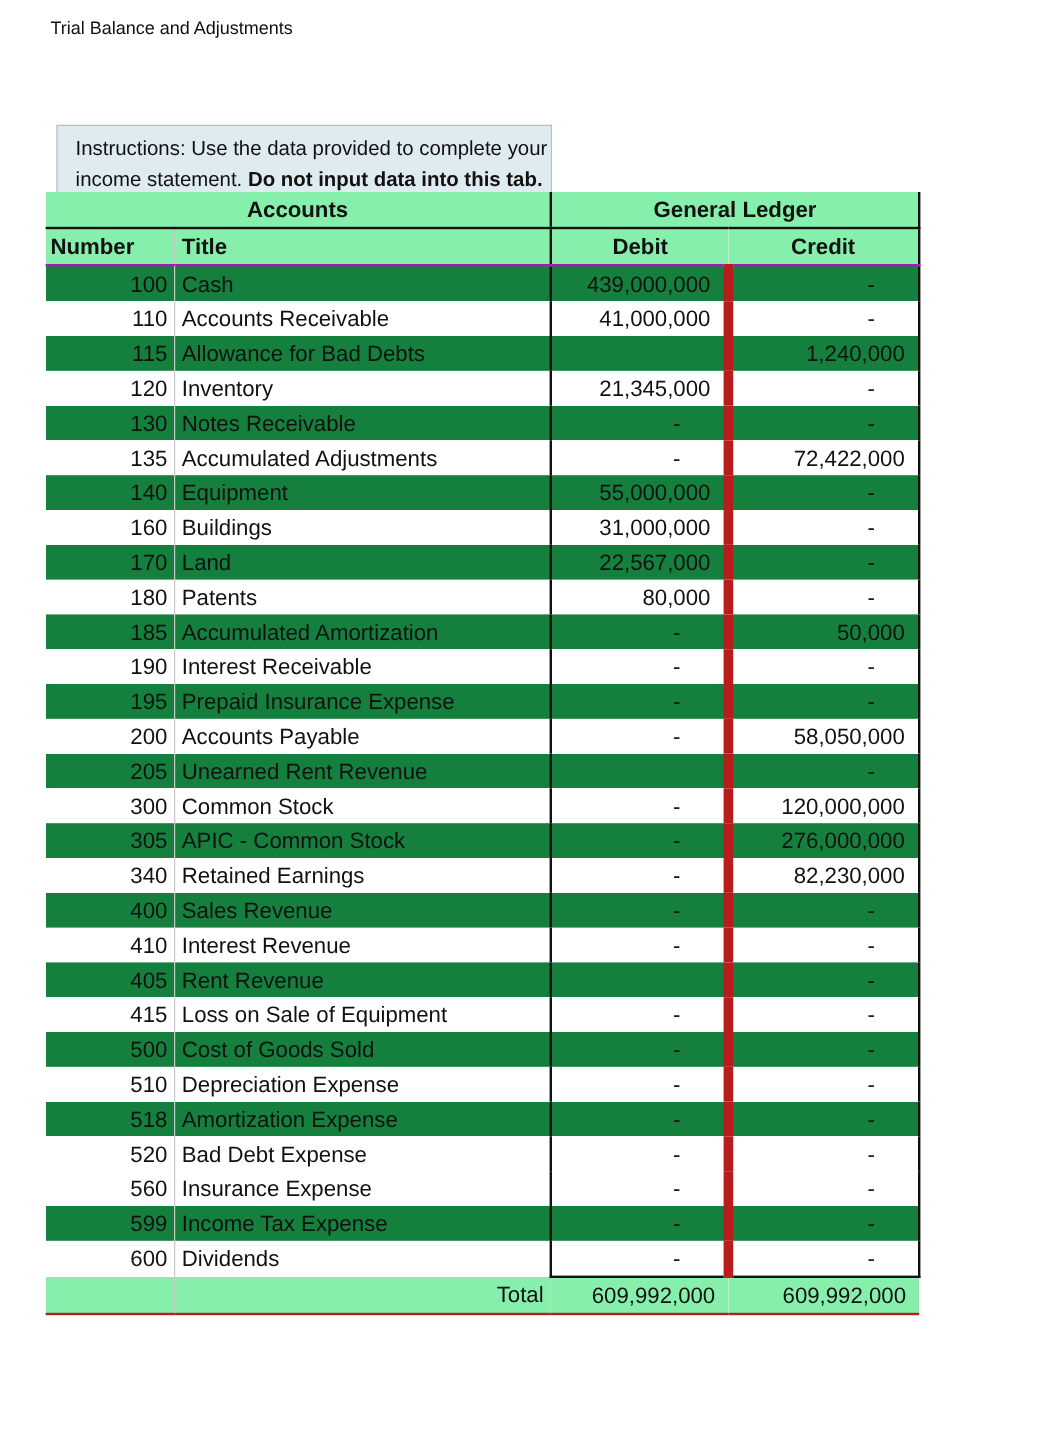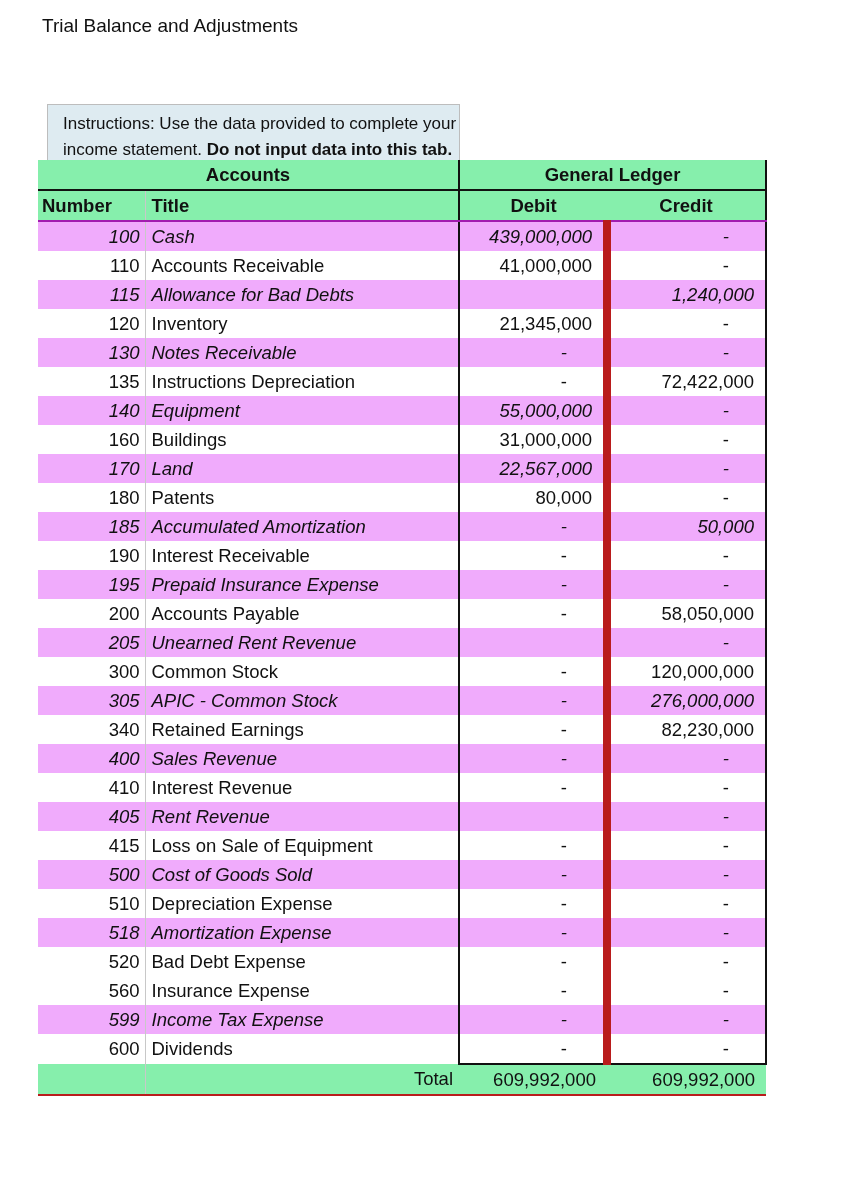--- a/index.html
+++ b/index.html
@@ -1,26 +1,26 @@
 <!DOCTYPE html>
 <html><head>
 <meta charset="utf-8">
 <style>
   html, body { margin: 0; padding: 0; background: #ffffff; }
   body { width: 864px; height: 1194px; position: relative; font-family: "Liberation Sans", "DejaVu Sans", sans-serif; color: #111; overflow: hidden; }
-  .title { position: absolute; left: 42px; top: 15px; font-size: 19px; }
+  .title { position: absolute; left: 42px; top: 15px; font-size: 15px; }
   .instr { position: absolute; left: 47px; top: 56px; width: 396px; height: 78px; padding: 6px 0 0 15px; background: #deebf1; border: 1.5px solid #bdbdbd; font-size: 17px; line-height: 26px; margin-top: 48px; }
   .instr b { font-weight: bold; }
   table.tb { position: absolute; left: 38px; top: 160px; border-collapse: collapse; font-size: 18.5px; table-layout: fixed; }
   table.tb td { height: 29px; padding: 0; white-space: nowrap; overflow: hidden; }
   col.c-num { width: 107px; }
   col.c-title { width: 314px; }
   col.c-deb { width: 148px; }
   col.c-cred { width: 159px; }
-  tr.shade td { background: #f0abfc; font-style: italic; }
+  tr.shade td { background: #15803d; }
   tr.hdr td { background: #86efac; font-weight: bold; }
   .center { text-align: center; }
   .num { text-align: right; padding-right: 5px !important; }
   .ttl { padding-left: 6px !important; }
   .deb { text-align: right; padding-right: 11px !important; border-left: 2px solid #111; border-right: 8px solid #b91c1c; }
   .cred { text-align: right; padding-right: 11px !important; border-right: 2px solid #111; }
   .cred.dash, .deb.dash { padding-right: 36px !important; }
   .hdr1 td { border-bottom: 2px solid #111; }
   .hdr2 td { border-bottom: 2px solid #a21caf; }
   .gl-head { border-left: 2px solid #111; border-right: 2px solid #111; margin-top: 19px; }
@@ -83,21 +83,21 @@
         <td class="cred dash">-</td>
       </tr>
       <tr class="shade">
         <td class="num sep-num">130</td>
         <td class="ttl">Notes Receivable</td>
         <td class="deb dash">-</td>
         <td class="cred dash">-</td>
       </tr>
       <tr class="">
         <td class="num sep-num">135</td>
-        <td class="ttl">Instructions Depreciation</td>
+        <td class="ttl">Accumulated Adjustments</td>
         <td class="deb dash">-</td>
         <td class="cred">72,422,000</td>
       </tr>
       <tr class="shade">
         <td class="num sep-num">140</td>
         <td class="ttl">Equipment</td>
         <td class="deb">55,000,000</td>
         <td class="cred dash">-</td>
       </tr>
       <tr class="">

